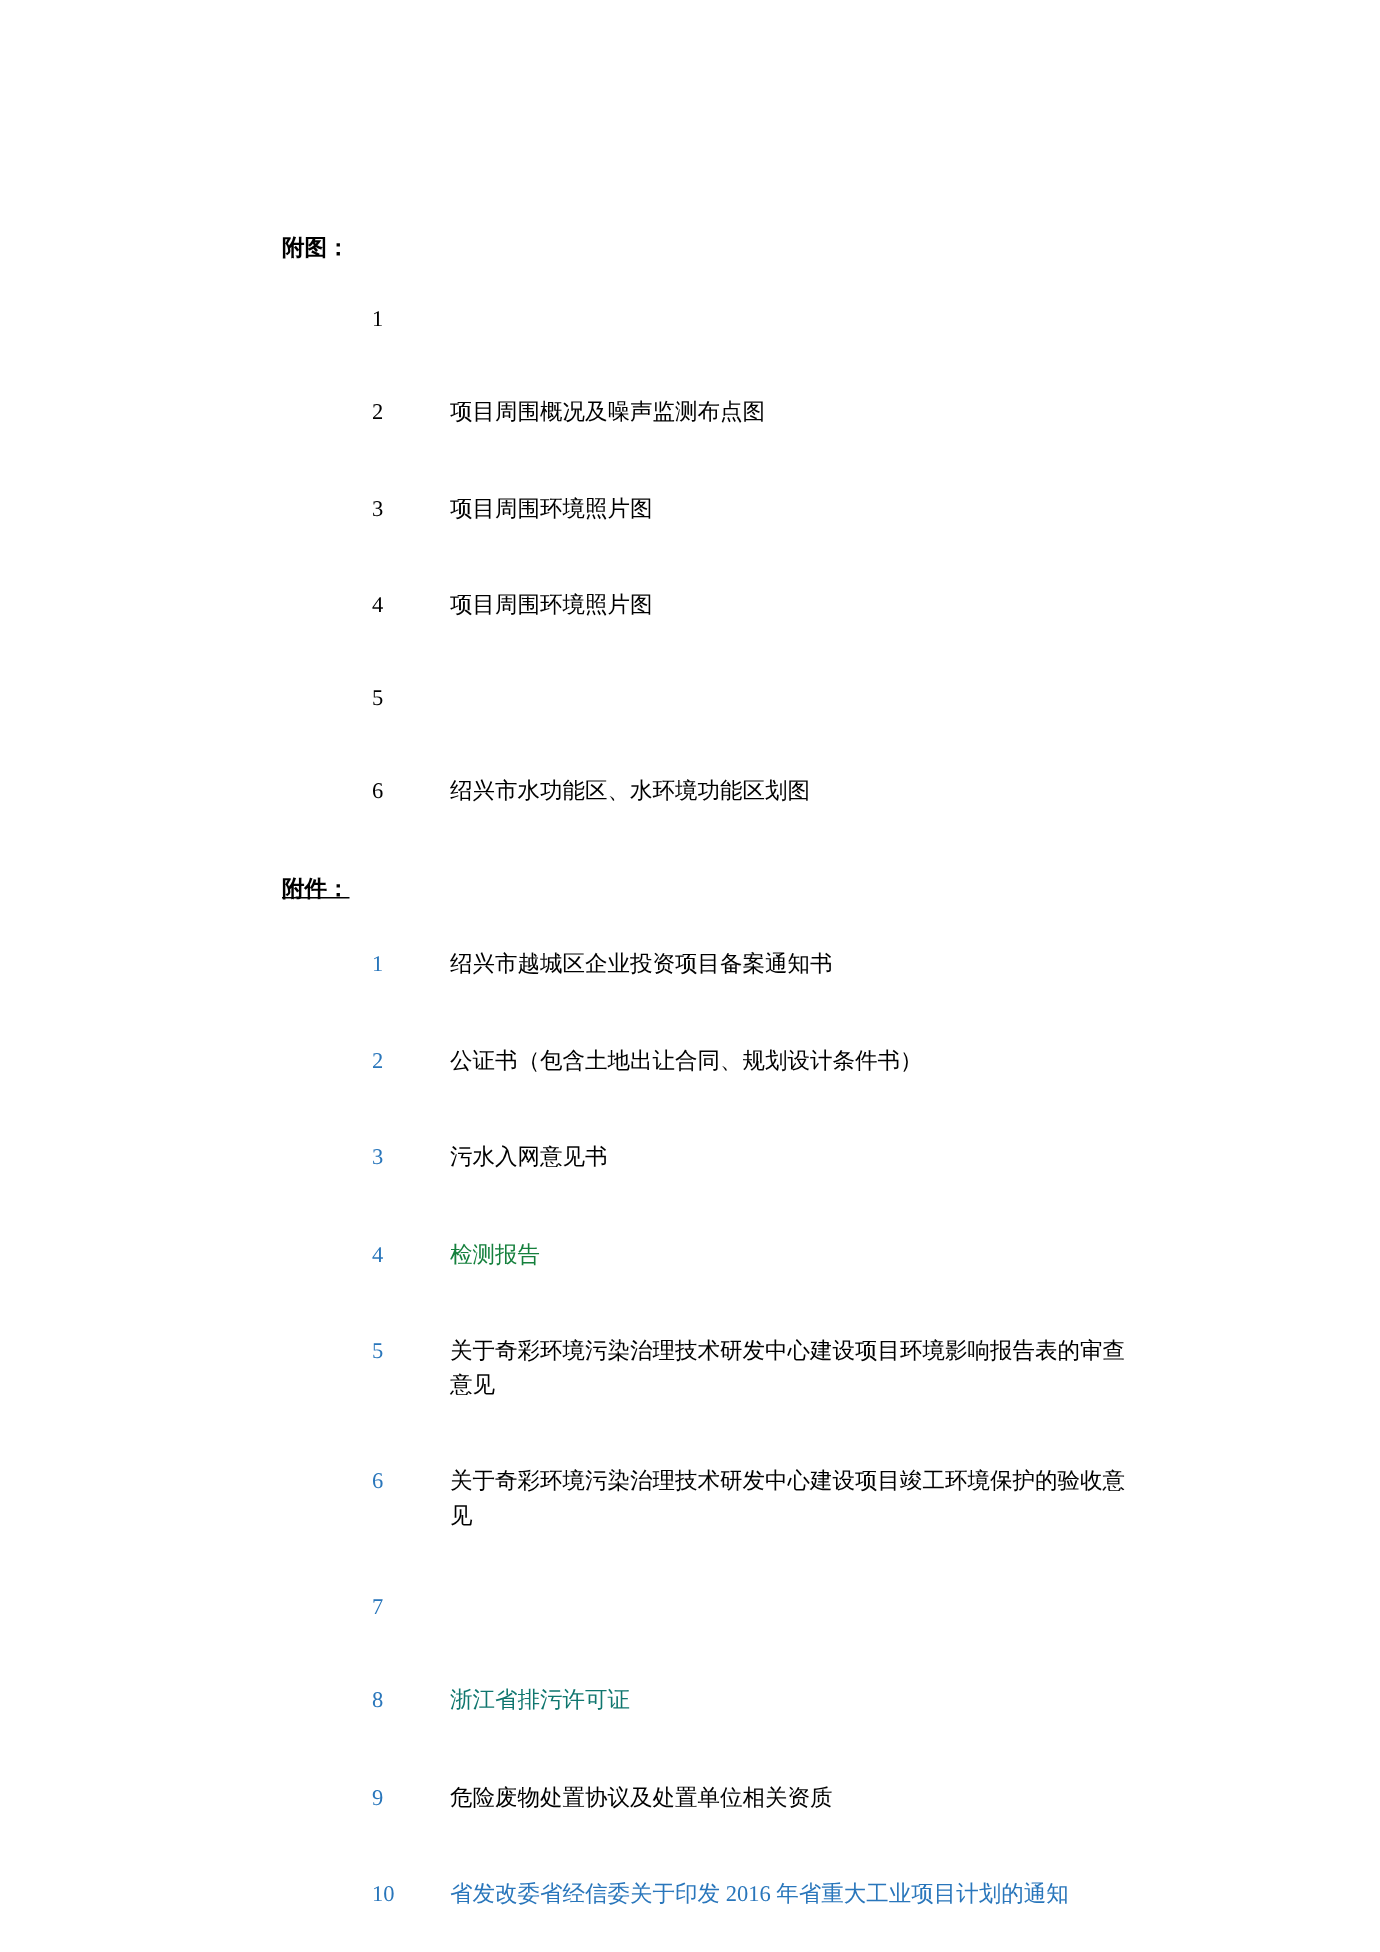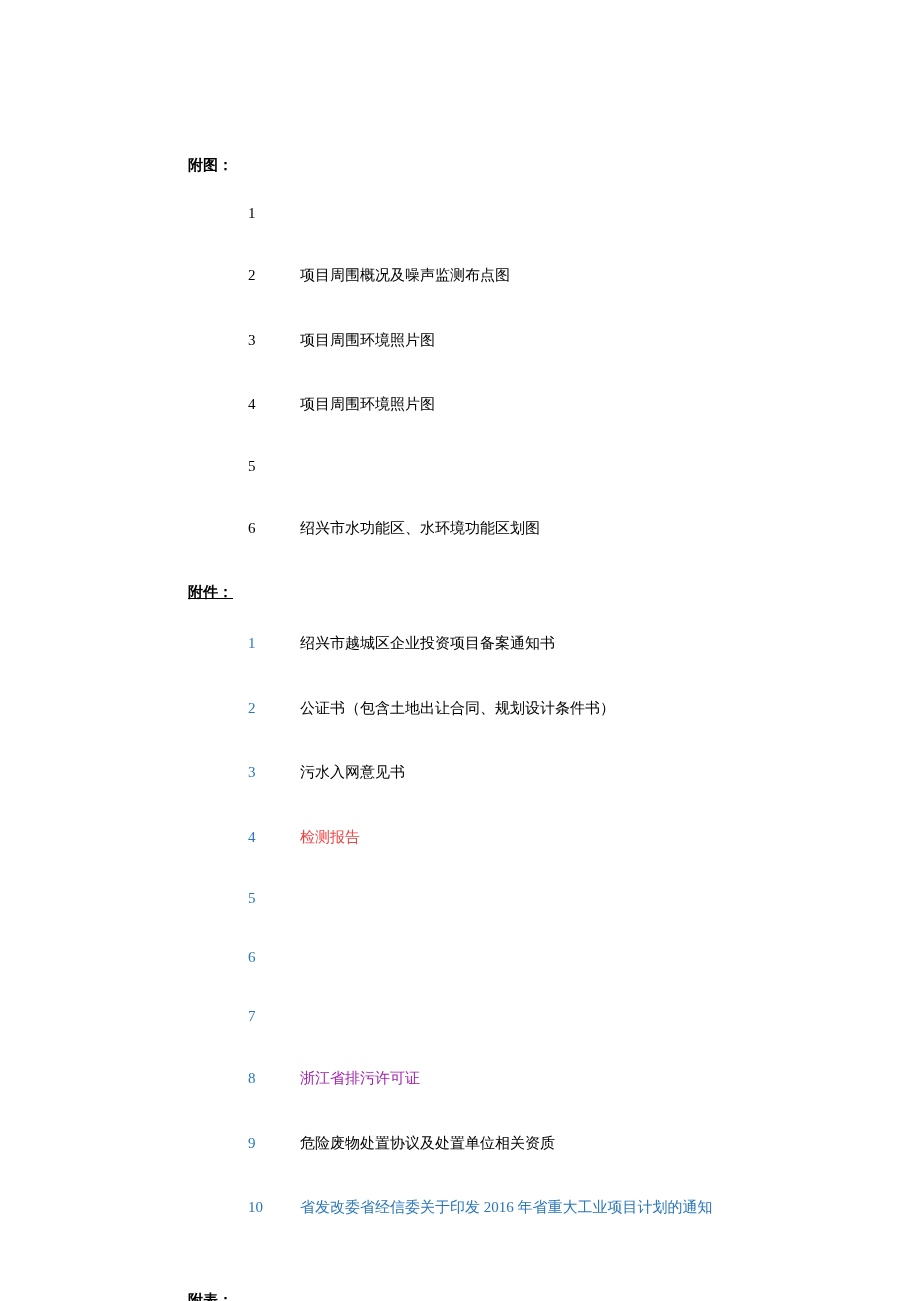--- a/index.html
+++ b/index.html
@@ -41,24 +41,24 @@
       text-align: left;
     }
     .item-text {
       flex: 1;
       line-height: 1.5;
     }
     .color-blue {
       color: #2976bb;
     }
     .color-orange {
-      color: #ef4444;
+      color: #15803d;
     }
     .color-lightblue {
-      color: #a21caf;
+      color: #0f766e;
     }
     .item-row.tight {
       padding-left: 24px;
     }
   </style>
 </head>
 <body>
 
 <div>
   <div class="section-heading">附图：</div>
@@ -102,23 +102,25 @@
       <div class="item-row">
         <span class="item-num color-blue">3</span>
         <span class="item-text ">污水入网意见书</span>
       </div>
       <div class="item-row">
         <span class="item-num color-blue">4</span>
         <span class="item-text color-orange">检测报告</span>
       </div>
       <div class="item-row">
         <span class="item-num color-blue">5</span>
+        <span class="item-text ">关于奇彩环境污染治理技术研发中心建设项目环境影响报告表的审查意见</span>
       </div>
       <div class="item-row">
         <span class="item-num color-blue">6</span>
+        <span class="item-text ">关于奇彩环境污染治理技术研发中心建设项目竣工环境保护的验收意见</span>
       </div>
       <div class="item-row">
         <span class="item-num color-blue">7</span>
       </div>
       <div class="item-row">
         <span class="item-num color-blue">8</span>
         <span class="item-text color-lightblue">浙江省排污许可证</span>
       </div>
       <div class="item-row">
         <span class="item-num color-blue">9</span>

